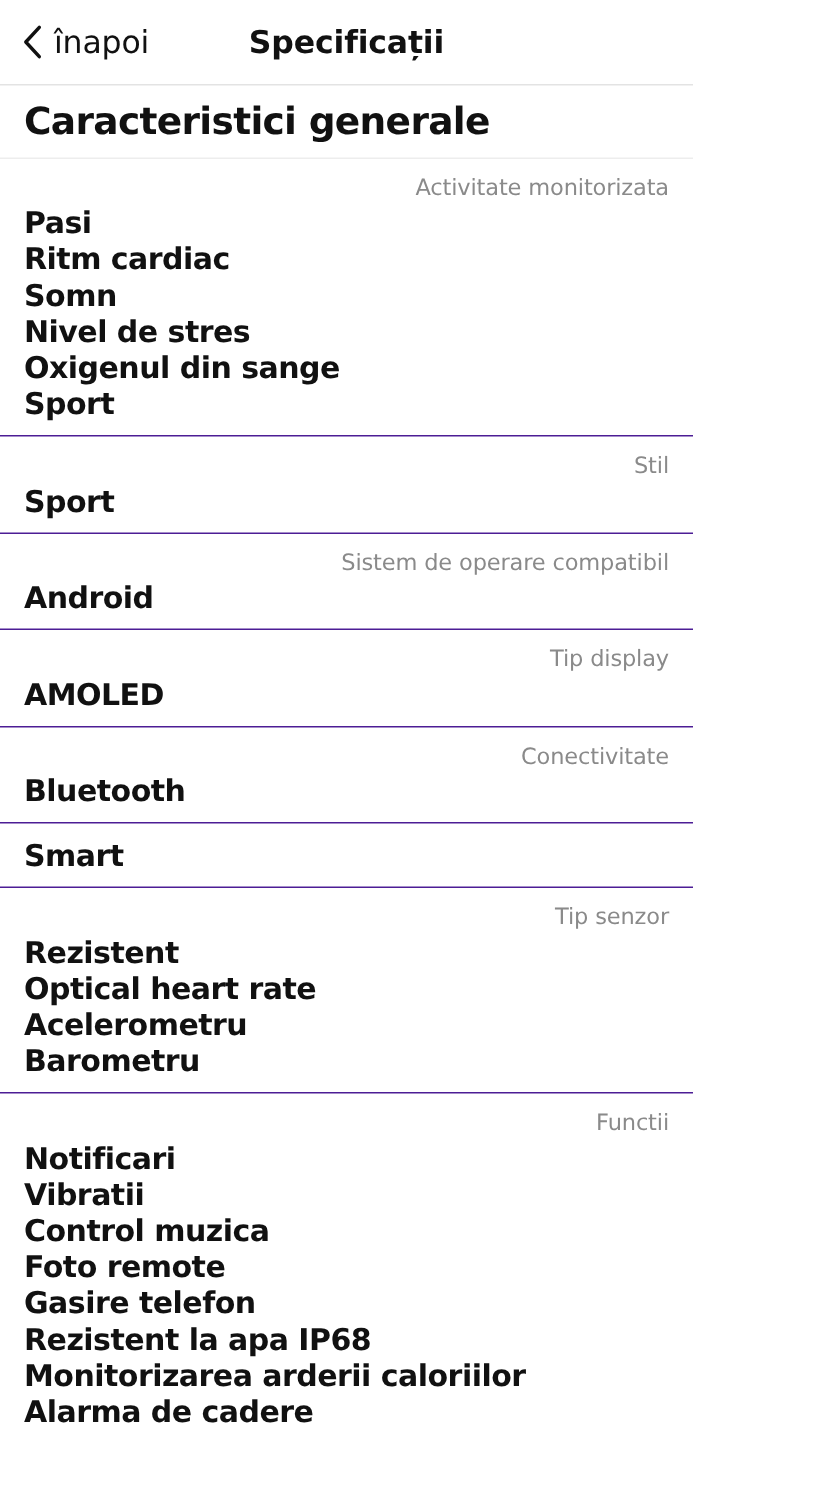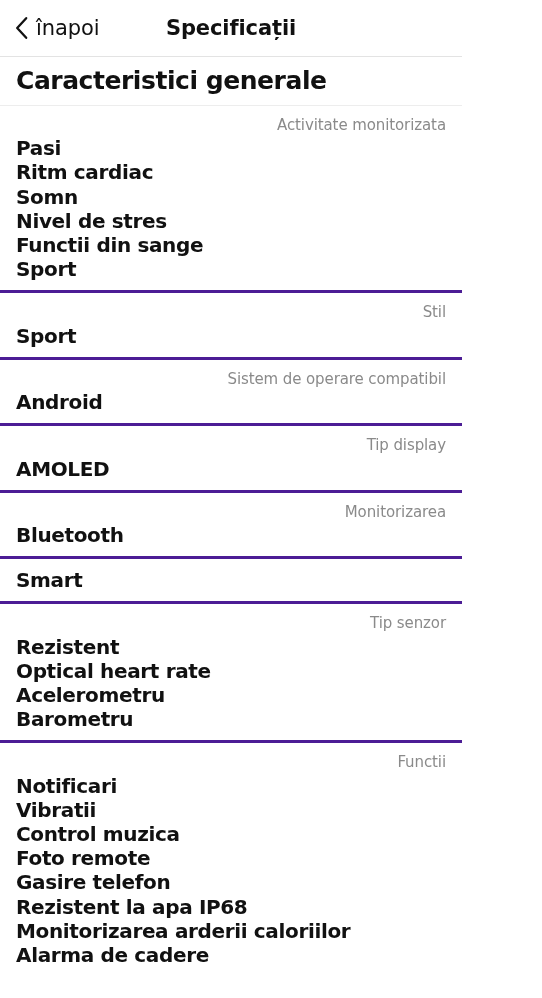--- a/index.html
+++ b/index.html
@@ -60,21 +60,21 @@
     font-weight:700;
     color:#111;
     letter-spacing:-0.45px;
     padding:9px 0 10px 16px;
     border-bottom:1px solid #ededed;
   }
 
   
   .spec-list { padding:0; }
   .spec-row { padding:9px 16px 9px 16px; }
-  .spec-row + .spec-row { border-top:3px solid #4c1d95; }
+  .spec-row + .spec-row { border-top:1px solid #4c1d95; }
   .spec-label {
     font-size:15px;
     font-weight:400;
     color:#8a8a8a;
     line-height:1.35;
     letter-spacing:-0.1px;
     margin-bottom:1px;
     text-align:right;
   }
   .spec-values { }
@@ -106,21 +106,21 @@
   <div class="section-heading">Caracteristici generale</div>
 
   <div class="spec-list">
       <div class="spec-row">
         <div class="spec-label">Activitate monitorizata</div>
         <div class="spec-values">
           <div class="spec-value">Pasi</div>
           <div class="spec-value">Ritm cardiac</div>
           <div class="spec-value">Somn</div>
           <div class="spec-value">Nivel de stres</div>
-          <div class="spec-value">Functii din sange</div>
+          <div class="spec-value">Oxigenul din sange</div>
           <div class="spec-value">Sport</div>
         </div>
       </div>
       <div class="spec-row">
         <div class="spec-label">Stil</div>
         <div class="spec-values">
           <div class="spec-value">Sport</div>
         </div>
       </div>
       <div class="spec-row">
@@ -129,21 +129,21 @@
           <div class="spec-value">Android</div>
         </div>
       </div>
       <div class="spec-row">
         <div class="spec-label">Tip display</div>
         <div class="spec-values">
           <div class="spec-value">AMOLED</div>
         </div>
       </div>
       <div class="spec-row">
-        <div class="spec-label">Monitorizarea</div>
+        <div class="spec-label">Conectivitate</div>
         <div class="spec-values">
           <div class="spec-value">Bluetooth</div>
         </div>
       </div>
       <div class="spec-row">
         <div class="spec-values">
           <div class="spec-value">Smart</div>
         </div>
       </div>
       <div class="spec-row">

